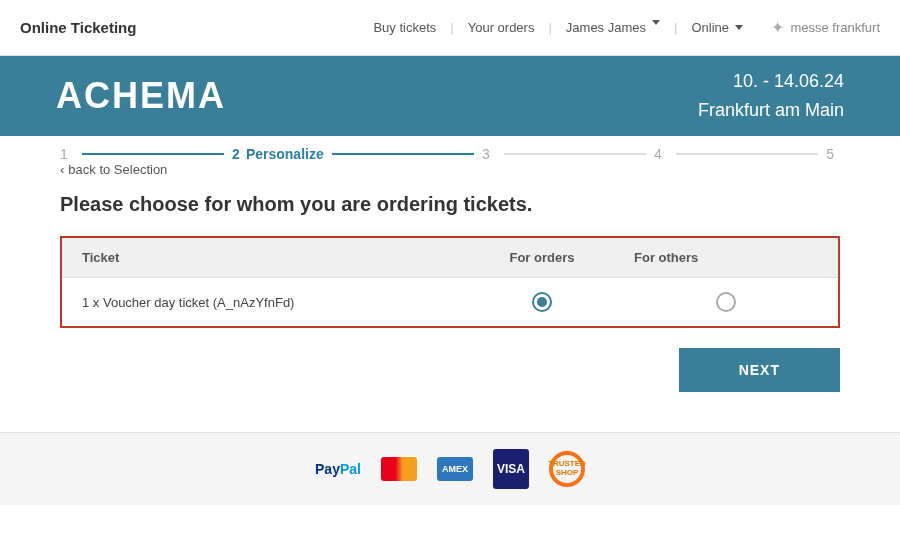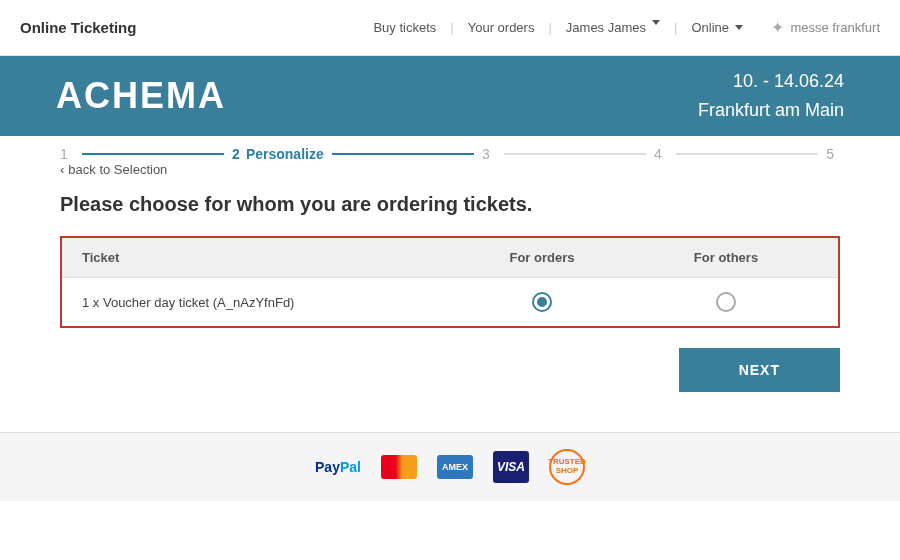--- a/index.html
+++ b/index.html
@@ -161,21 +161,21 @@
       align-items: center;
       padding: 12px 20px;
       font-size: 13px;
       font-weight: bold;
       color: #555;
       background: #f0f0f0;
       border-bottom: 1px solid #ddd;
     }
     .col-ticket { flex: 2; }
     .col-myself { flex: 1; text-align: center; }
-    .col-others { flex: 1; text-align: center; }
+    .col-others { flex: 1; }
 
     .ticket-table-row {
       display: flex;
       align-items: center;
       padding: 14px 20px;
       font-size: 13px;
       color: #444;
       background: #fff;
     }
 
@@ -245,21 +245,21 @@
     }
     .payment-paypal {
       font-size: 14px;
       color: #003087;
       font-weight: bold;
     }
     .payment-circle {
       width: 36px;
       height: 36px;
       border-radius: 50%;
-      border: 2px solid #f97316;
+      border: 4px solid #f97316;
       display: flex;
       align-items: center;
       justify-content: center;
       font-size: 9px;
       color: #e07a00;
       font-weight: bold;
       text-align: center;
       line-height: 1.1;
     }
   </style>
@@ -348,18 +348,18 @@
 
 <div class="next-btn-wrapper">
   <button class="next-btn">NEXT</button>
 </div>
 
 <div class="footer">
   <div class="footer-logos">
     <span class="payment-paypal">Pay<span style="color:#009cde;">Pal</span></span>
     <div class="payment-logo" style="background: linear-gradient(to right, #eb001b 40%, #f79e1b 60%); border:none; width:36px; height:24px; border-radius:3px;"></div>
     <div class="payment-logo" style="background:#2e77bc; color:#fff; font-size:9px; border:none; width:36px; height:24px; border-radius:3px; display:flex; align-items:center; justify-content:center; font-weight:bold;">AMEX</div>
-    <div class="payment-logo" style="background:#1a1f71; color:#fff; font-size:12px; border:none; width:36px; height:32px; border-radius:3px; display:flex; align-items:center; justify-content:center; font-style:italic; font-weight:bold;">VISA</div>
+    <div class="payment-logo" style="background:#1a1f71; color:#fff; font-size:12px; border:none; width:36px; height:40px; border-radius:3px; display:flex; align-items:center; justify-content:center; font-weight:bold;">VISA</div>
     <div class="payment-circle">
       <span style="font-size:8px; font-weight:bold; color:#e07a00;">TRUSTED<br>SHOP</span>
     </div>
   </div>
 </div>
 
 </body></html>

